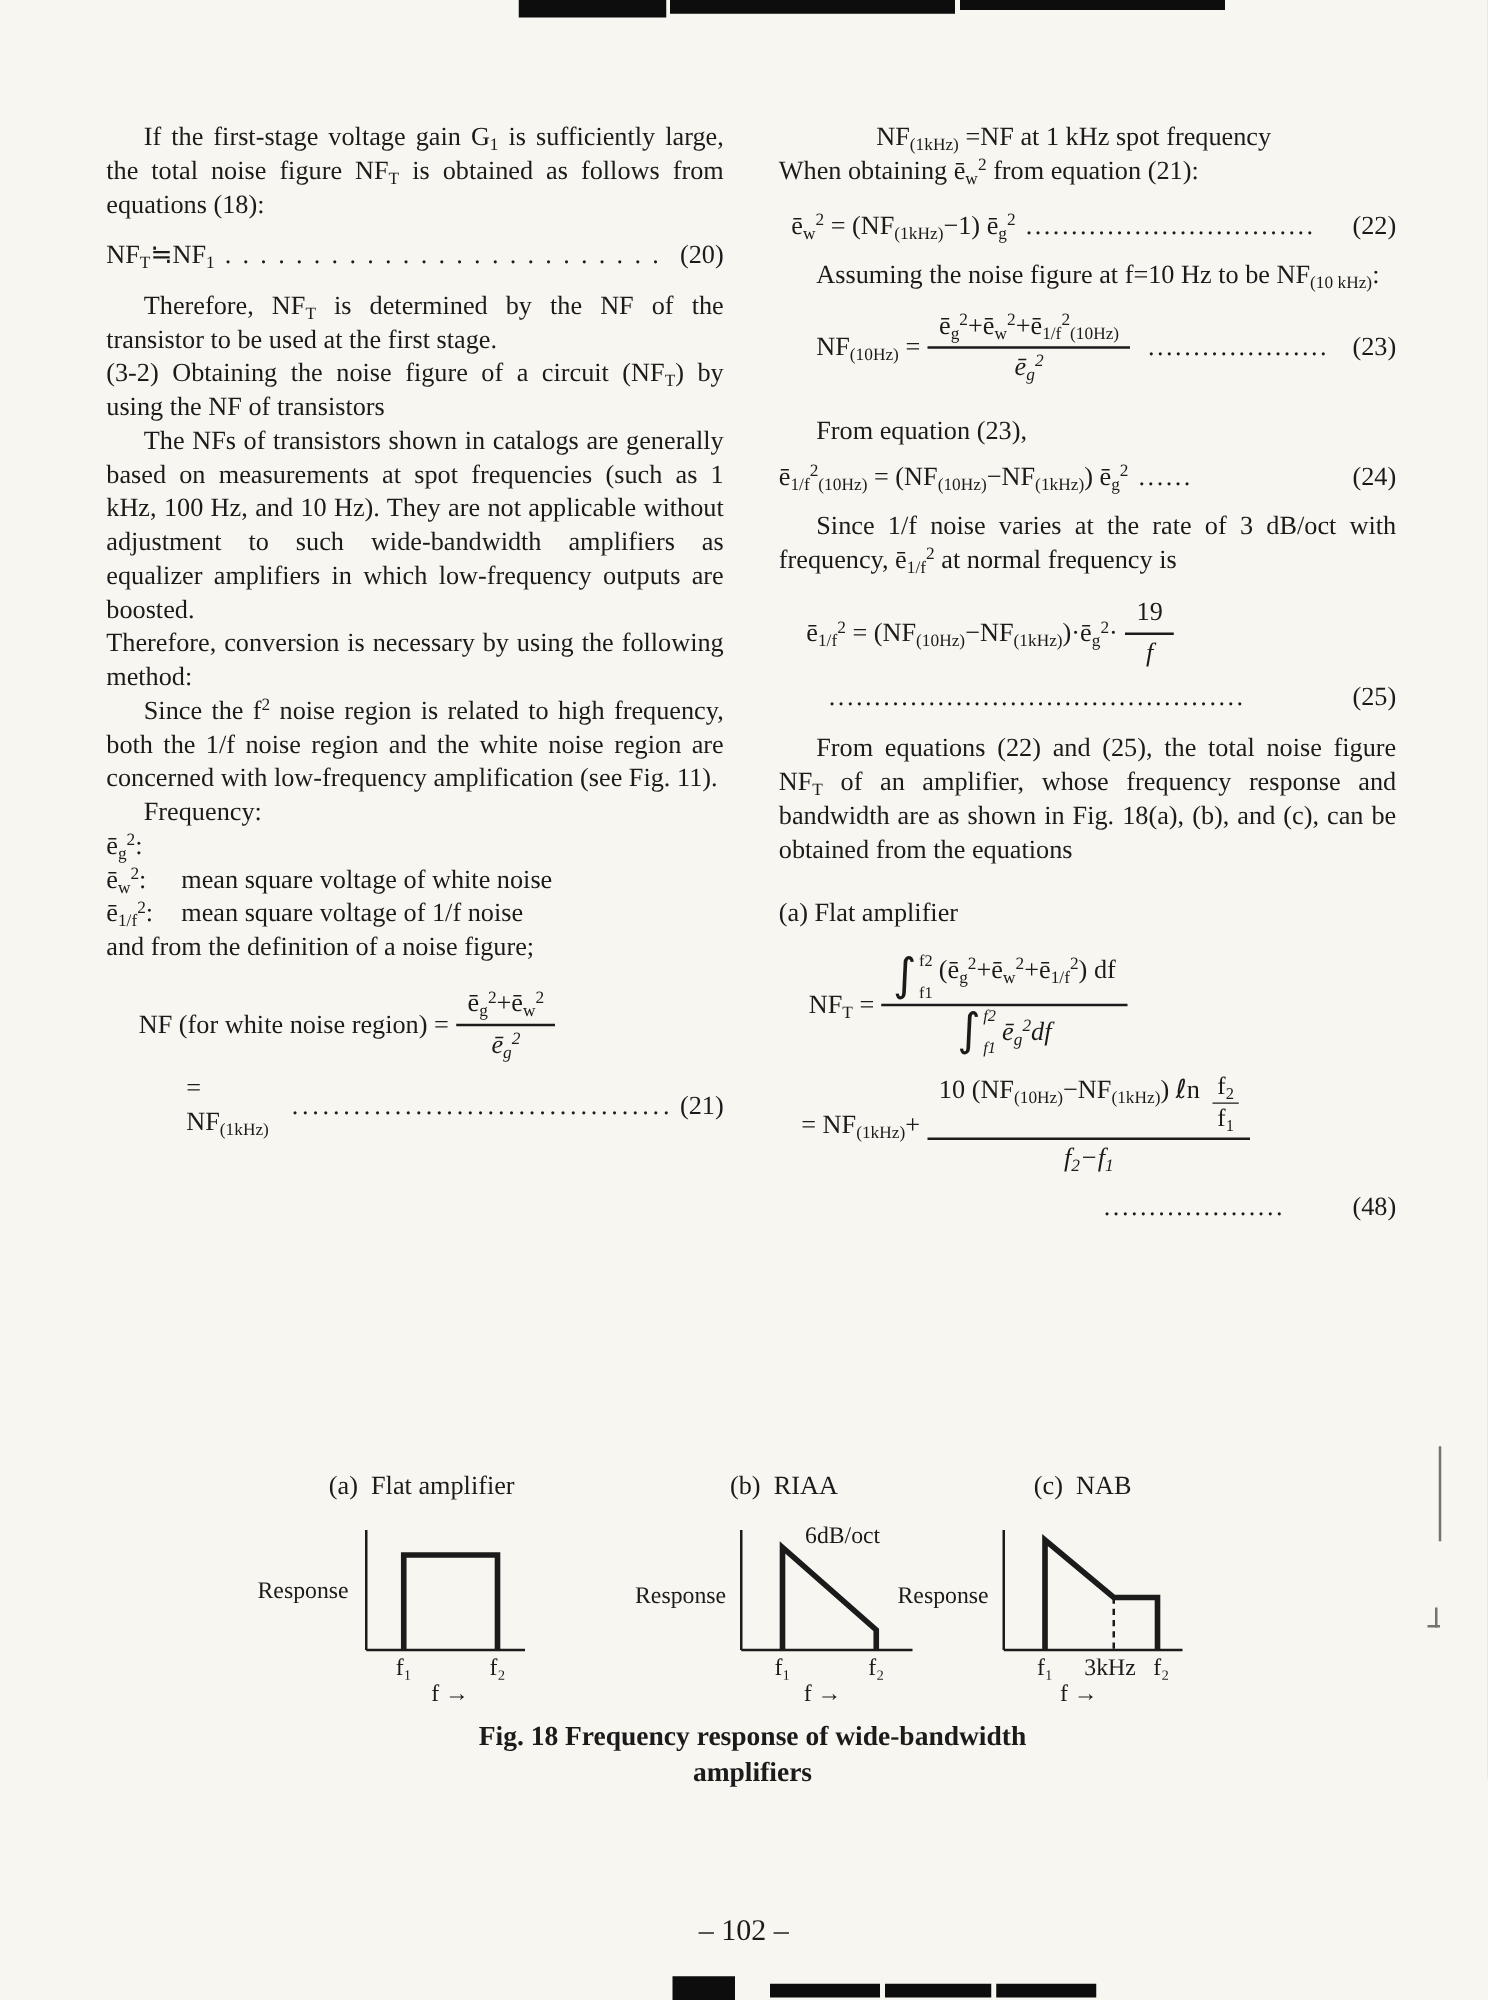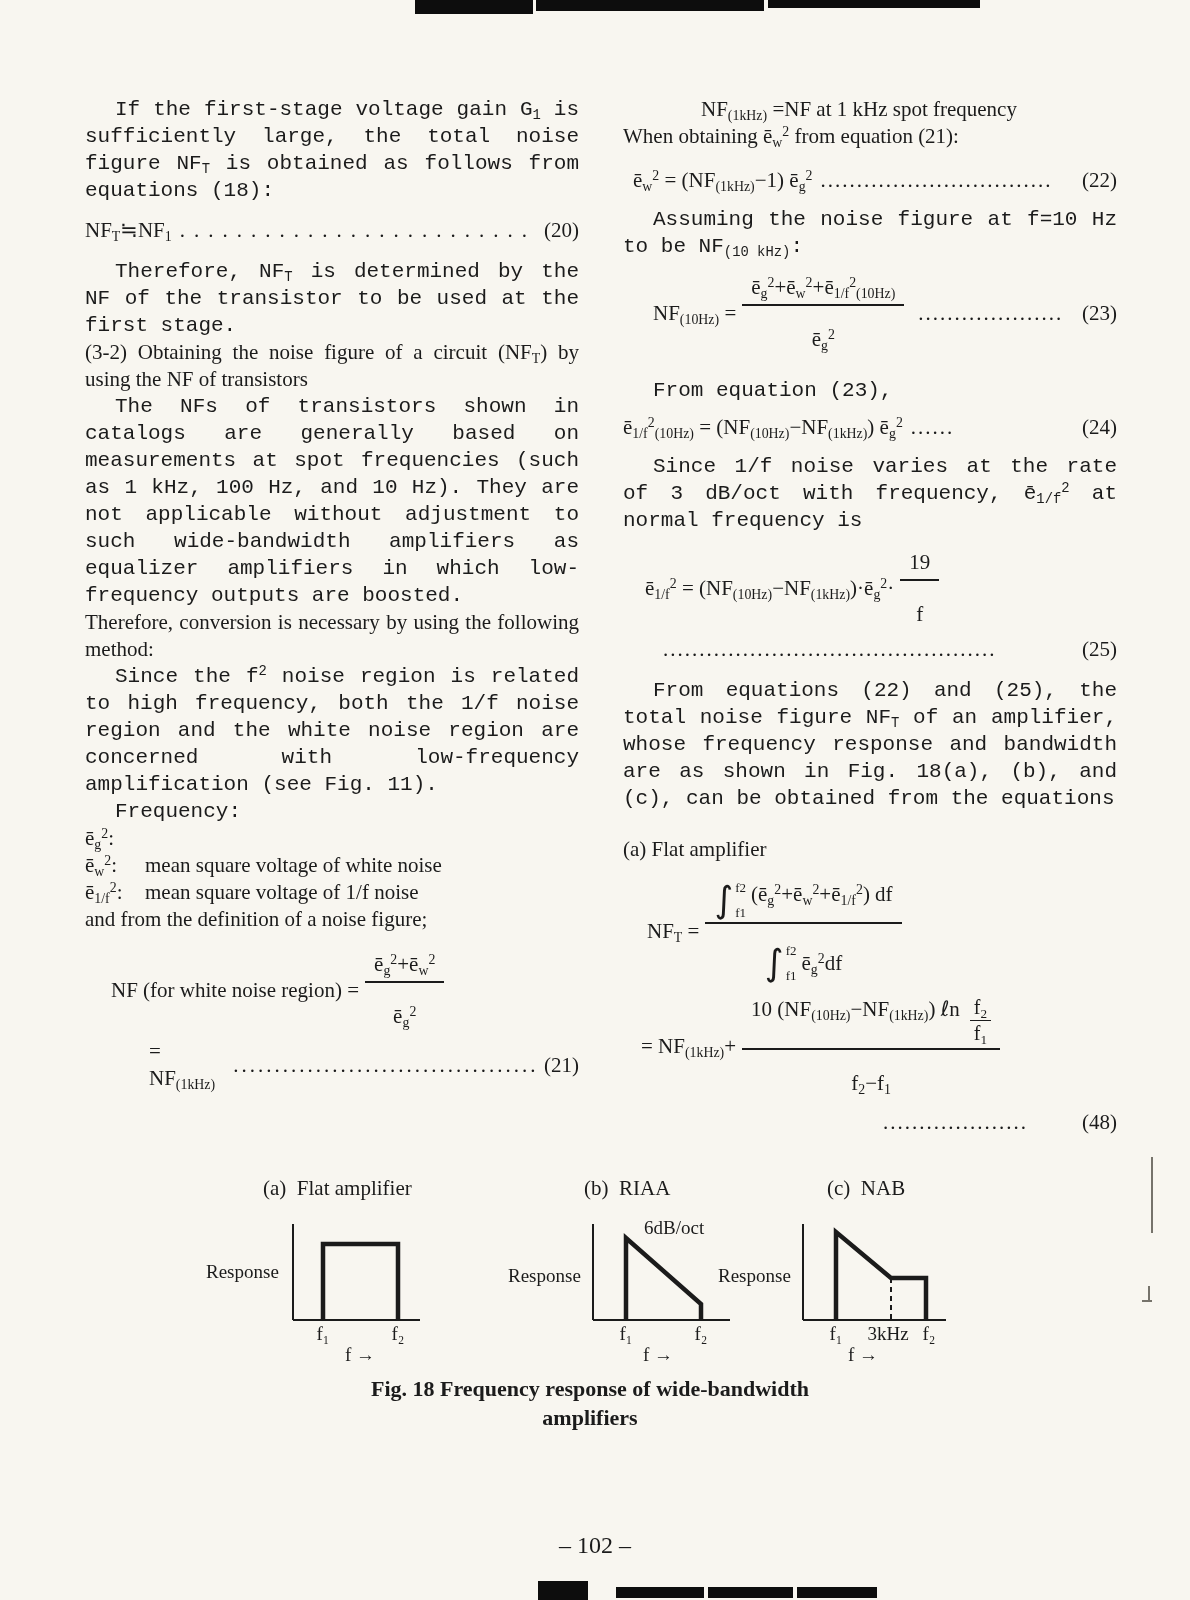--- a/index.html
+++ b/index.html
@@ -5,37 +5,37 @@
   * { box-sizing: border-box; }
   html, body { margin: 0; padding: 0; background: #dedcd6; }
   .page {
     position: relative; width: 1190px; height: 1600px;
     background: var(--page_bg, #f8f6f0); color: var(--ink, #1b1b1b);
     font-family: "Liberation Serif", "DejaVu Serif", serif;
     overflow: hidden;
   }
   .col { position: absolute; width: 494px; font-size: 21px; line-height: 27px; text-align: justify; }
   .para { margin: 0; }
-  .ind { text-indent: 30px; font-family: Liberation Mono, monospace; }
+  .ind { text-indent: 30px; }
   .ind-big { text-indent: 78px; }
   .sym { font-family: "DejaVu Sans", "DejaVu Serif", sans-serif; }
   sub, sup { font-size: 66%; line-height: 0; }
   sub { vertical-align: baseline; position: relative; top: 0.30em; }
   sup { vertical-align: baseline; position: relative; top: -0.50em; }
 
   .eqrow { display: flex; align-items: center; }
   .eqline { display: flex; align-items: center; }
   .dots { flex: 1 1 auto; overflow: hidden; white-space: nowrap; margin: 0 8px; letter-spacing: 3px; }
   .dots.wide { letter-spacing: 9px; }
   .dots.tight { letter-spacing: 2px; }
   .eqnum { flex: none; }
 
   .frac { display: inline-flex; flex-direction: column; text-align: center; margin: 0 6px; line-height: 27px; }
   .frac .fnum { display: flex; align-items: flex-start; justify-content: center; padding: 0 9px 3px; border-bottom: 2px solid var(--ink, #1b1b1b); }
-  .frac .fden { display: flex; align-items: center; justify-content: center; padding: 20px 9px 0; }
+  .frac .fden { display: flex; align-items: center; justify-content: center; padding: 1px 9px 0; font-style: italic; }
 
   .mfrac { display: inline-flex; flex-direction: column; text-align: center; margin-left: 10px; font-size: 20px; line-height: 23px; }
   .mfrac .mnum { border-bottom: 1.6px solid var(--ink, #1b1b1b); padding: 0 4px 1px; }
   .mfrac .mden { padding: 1px 4px 0; }
 
   .intwrap { display: inline-flex; align-items: center; margin-right: 5px; }
   .int { font-size: 36px; line-height: 1; font-family: "DejaVu Sans", "DejaVu Serif", serif; }
   .lims { display: inline-flex; flex-direction: column; justify-content: space-between; font-size: 13px; line-height: 13px; height: 38px; margin-left: 2px; }
 
   .defrow { display: flex; }
@@ -254,20 +254,20 @@
     <line class="axis" x1="95" y1="12" x2="95" y2="108"></line>
     <line class="axis" x1="95" y1="108" x2="238" y2="108"></line>
     <path class="curve" d="M128,108 V20 L183,66 H218 V108"></path>
     <line class="dash" x1="183" y1="66" x2="183" y2="108"></line>
     <text x="128" y="128" text-anchor="middle">f₁</text>
     <text x="180" y="128" text-anchor="middle">3kHz</text>
     <text x="221" y="128" text-anchor="middle">f₂</text>
     <text x="155" y="149" text-anchor="middle">f →</text>
   </svg>
 
-  <div class="caption" style="left:280px; top:1374px; width:620px;">
+  <div class="caption" style="left:292px; top:1374px; width:620px;">
     <div>Fig. 18 Frequency response of wide-bandwidth</div>
     <div>amplifiers</div>
   </div>
 
   <div class="pageno">– 102 –</div>
 
 </div>
 
 </body></html>

